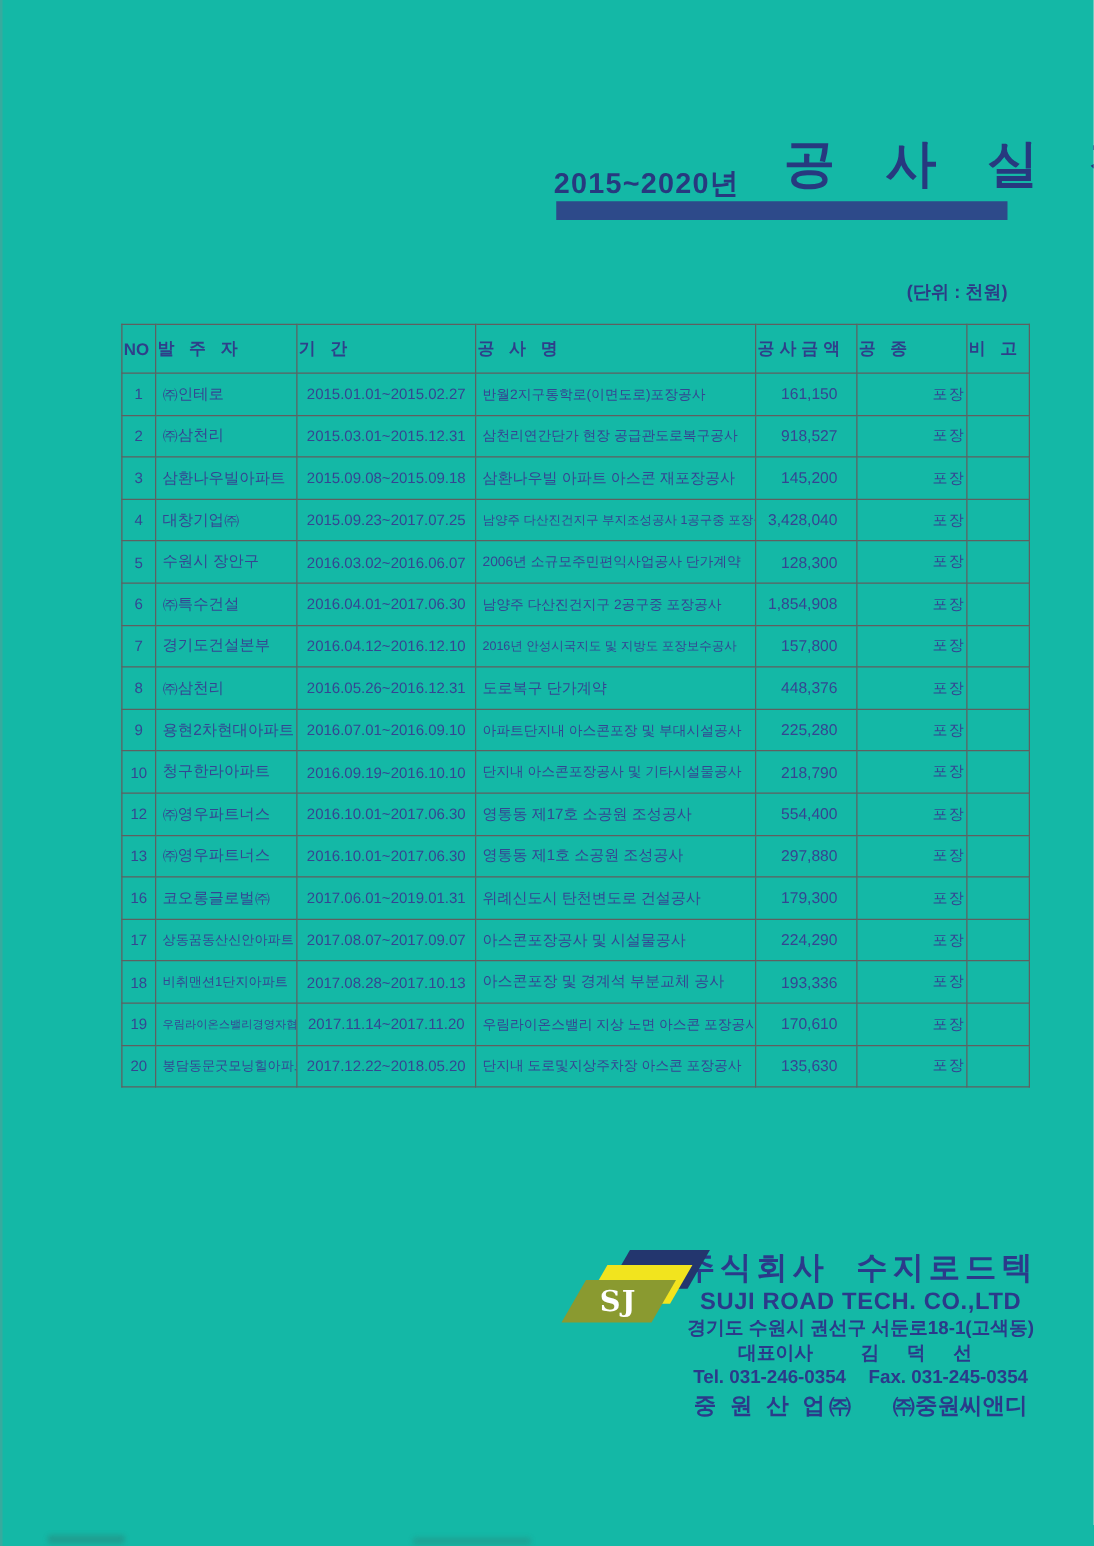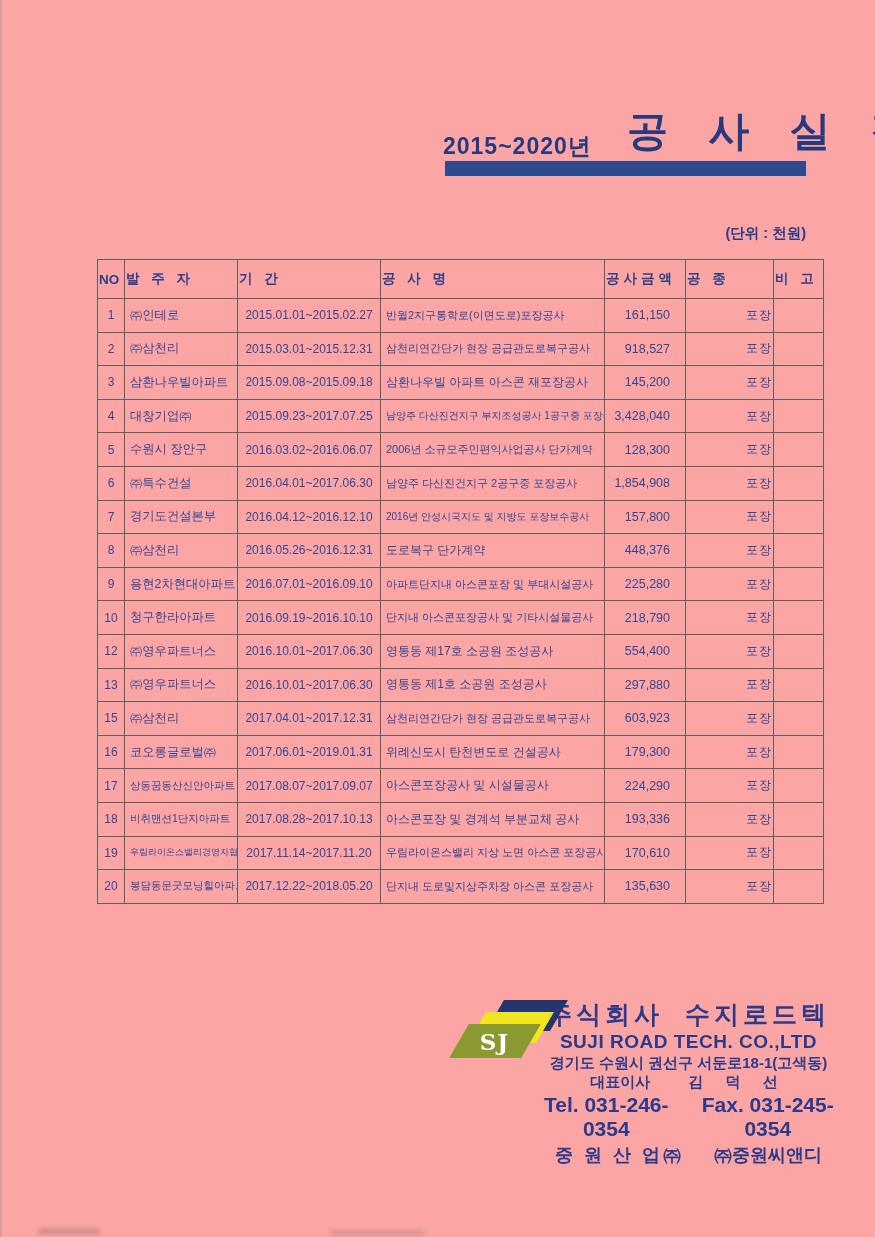--- a/index.html
+++ b/index.html
@@ -1,17 +1,17 @@
 <!DOCTYPE html>
 <html><head>
 <meta charset="utf-8">
 <style>
   html,body{margin:0;padding:0;background:#e8e8e8;}
   .page{
-    position:relative;width:875px;height:1237px;background:#fca5a5;
+    position:relative;width:875px;height:1237px;background:#14b8a6;
     margin:0 auto;overflow:hidden;
     font-family:"Liberation Sans",sans-serif;color:#31418e;
   }
   
   .scan-edge{position:absolute;left:0;top:0;width:2px;height:1237px;background:rgba(140,140,140,.30);}
   .smudge1{position:absolute;left:38px;top:1228px;width:62px;height:7px;background:rgba(70,70,70,.22);filter:blur(2px);border-radius:3px;}
   .smudge2{position:absolute;left:330px;top:1230px;width:95px;height:6px;background:rgba(70,70,70,.18);filter:blur(2px);border-radius:3px;}
 
   
   .title-period{position:absolute;left:443px;top:131px;font-size:23px;font-weight:bold;letter-spacing:1px;color:#27397f;}
@@ -44,21 +44,21 @@
   .pg-yellow{left:24px;top:14px;width:68px;height:31px;background:#f2e41e;z-index:2;}
   .pg-green{left:6px;top:26px;width:72px;height:34px;background:#8a9a30;z-index:3;
     display:flex;align-items:center;justify-content:center;}
   .pg-green .sj{transform:skewX(30deg);color:#fff;font-family:"DejaVu Serif",serif;font-size:23px;font-weight:bold;letter-spacing:1px;}
   .footer-text{position:absolute;left:536px;top:1000px;width:305px;text-align:center;color:#2b3a8a;}
   .f-kr{font-size:25px;font-weight:bold;letter-spacing:4px;white-space:pre;line-height:1.15;}
   .f-en{font-size:19px;font-weight:bold;letter-spacing:.5px;line-height:1.15;margin-top:2px;}
   .f-addr{font-size:15px;font-weight:bold;line-height:1.2;margin-top:1px;white-space:nowrap;}
   .f-ceo{font-size:15px;font-weight:bold;display:flex;justify-content:center;gap:38px;margin-top:1px;}
   .f-ceo .name{letter-spacing:9px;}
-  .f-tel{font-size:21px;font-weight:bold;display:flex;justify-content:center;gap:18px;margin-top:1px;align-items:flex-end;}
+  .f-tel{font-size:15px;font-weight:bold;display:flex;justify-content:center;gap:18px;margin-top:1px;align-items:flex-end;}
   .f-aff{font-size:18px;font-weight:bold;display:flex;justify-content:center;gap:30px;margin-top:2px;}
   .f-aff .a1{letter-spacing:3px;}
 </style>
 </head>
 <body>
 
 <div class="page">
 
   <div class="scan-edge"></div>
 
@@ -184,29 +184,20 @@
           <tr>
       <td class="c-no">13</td>
       <td class="c-client">㈜영우파트너스</td>
       <td class="c-period">2016.10.01~2017.06.30</td>
       <td class="c-name">영통동 제1호 소공원 조성공사</td>
       <td class="c-amount">297,880</td>
       <td class="c-type">포장</td>
       <td class="c-note"></td>
     </tr>
           <tr>
-      <td class="c-no">15</td>
-      <td class="c-client">㈜삼천리</td>
-      <td class="c-period">2017.04.01~2017.12.31</td>
-      <td class="c-name shrink1">삼천리연간단가 현장 공급관도로복구공사</td>
-      <td class="c-amount">603,923</td>
-      <td class="c-type">포장</td>
-      <td class="c-note"></td>
-    </tr>
-          <tr>
       <td class="c-no">16</td>
       <td class="c-client">코오롱글로벌㈜</td>
       <td class="c-period">2017.06.01~2019.01.31</td>
       <td class="c-name">위례신도시 탄천변도로 건설공사</td>
       <td class="c-amount">179,300</td>
       <td class="c-type">포장</td>
       <td class="c-note"></td>
     </tr>
           <tr>
       <td class="c-no">17</td>

